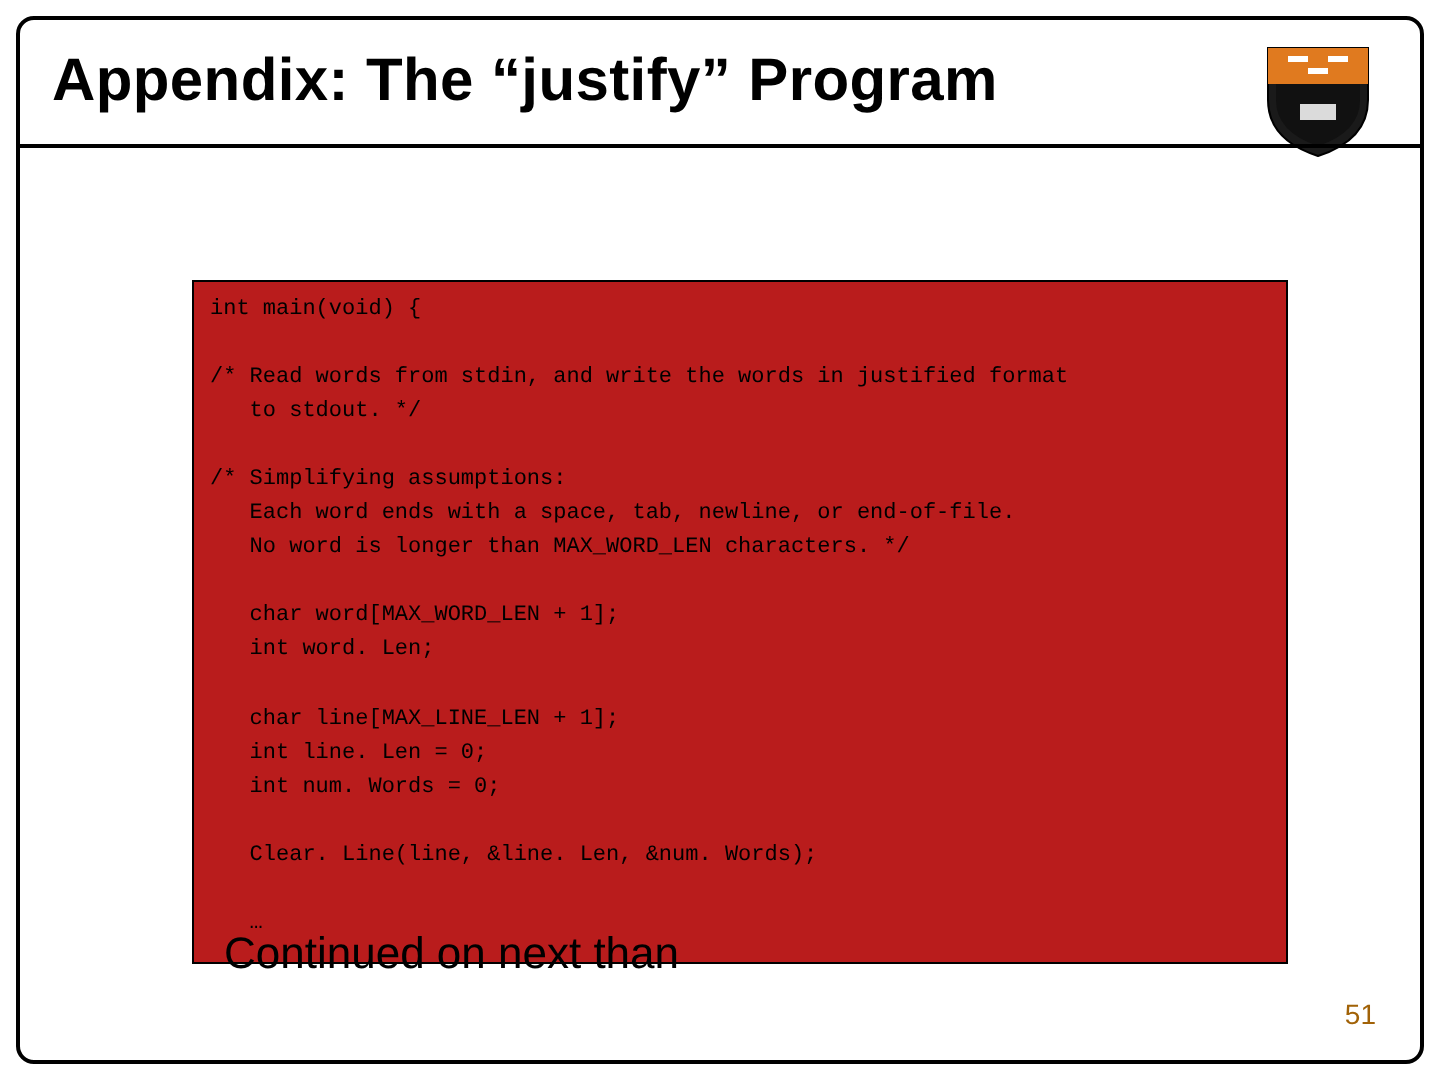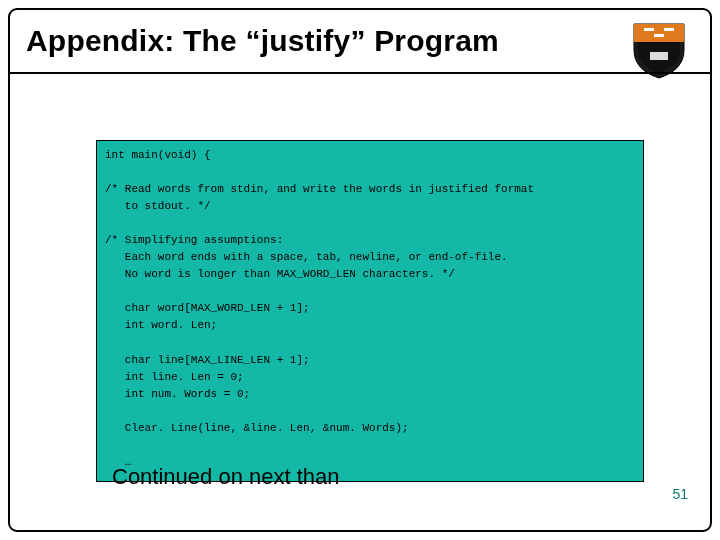--- a/index.html
+++ b/index.html
@@ -41,42 +41,42 @@
     right: 22px;
     top: 10px;
     width: 58px;
     height: 60px;
   }
   .code-box {
     position: absolute;
     left: 86px;
     top: 130px;
     width: 548px;
-    background: #14b8a6;
+    background: #b91c1c;
     border: 1px solid #000;
     padding: 6px 8px 10px 8px;
     font-family: "Courier New", Courier, monospace;
     font-size: 11px;
     line-height: 1.55;
     white-space: pre;
     color: #000;
   }
   .continued {
     position: absolute;
     left: 102px;
     top: 454px;
     font-size: 22px;
     color: #000;
   }
   .pagenum {
     position: absolute;
     right: 22px;
-    bottom: 28px;
+    bottom: 15px;
     font-size: 14px;
-    color: #0f766e;
+    color: #a16207;
     text-align: right;
   }
 </style>
 </head>
 <body>
 
 <div class="slide-frame">
   <div class="title">Appendix: The “justify” Program</div>
 
   <div class="crest" aria-label="Princeton shield crest">

